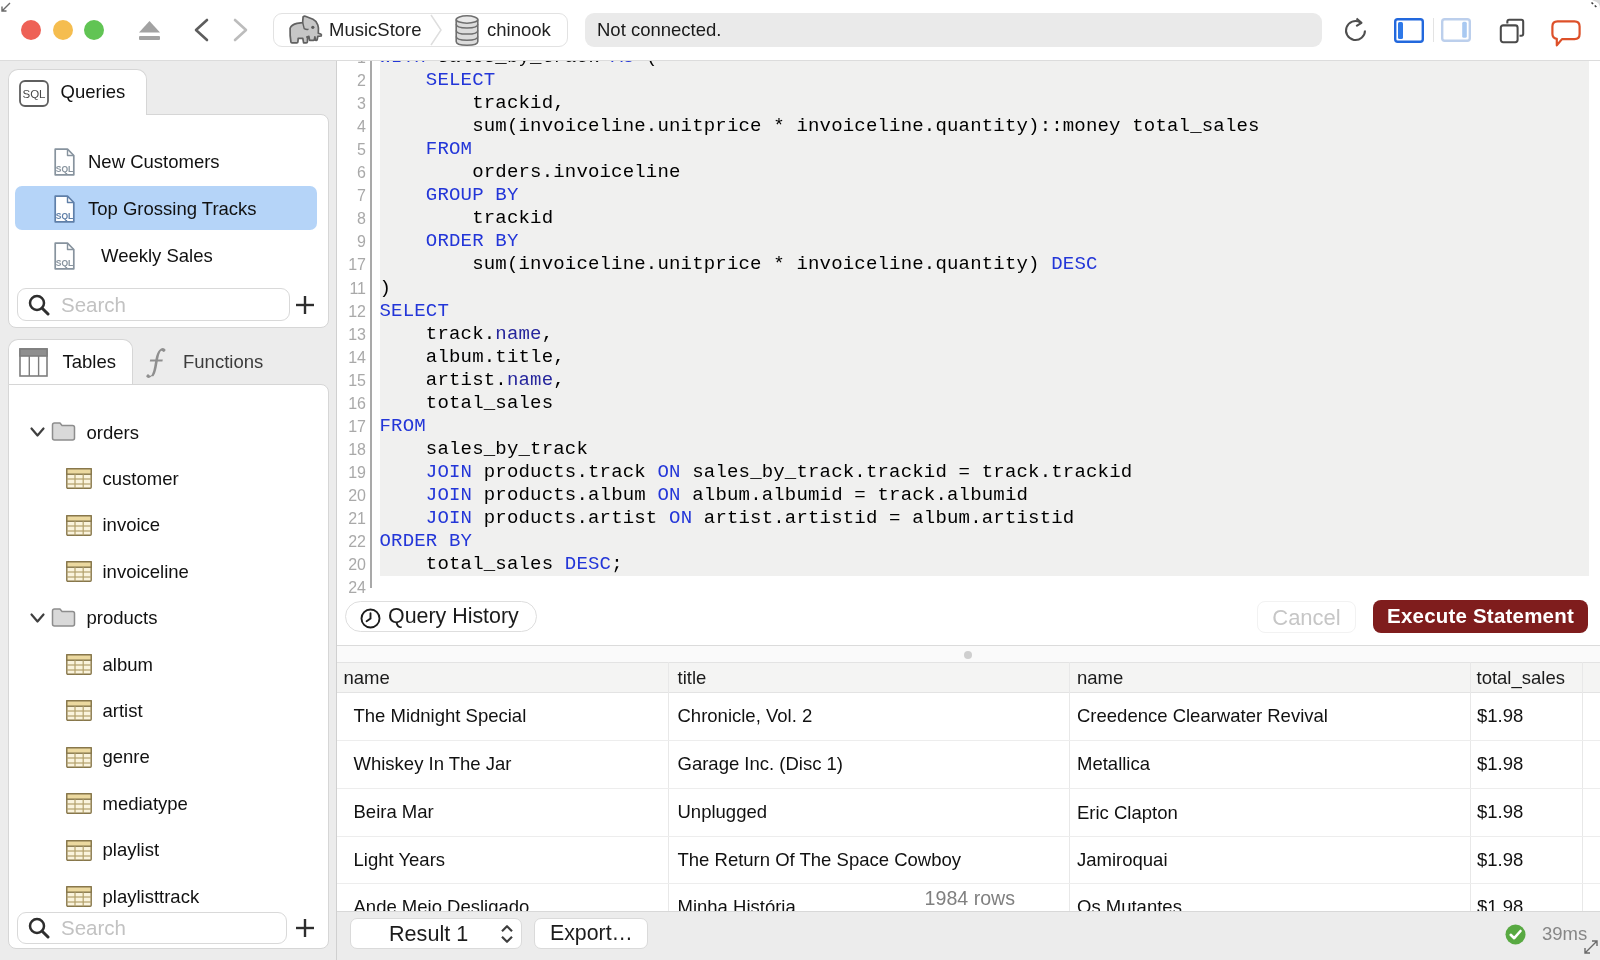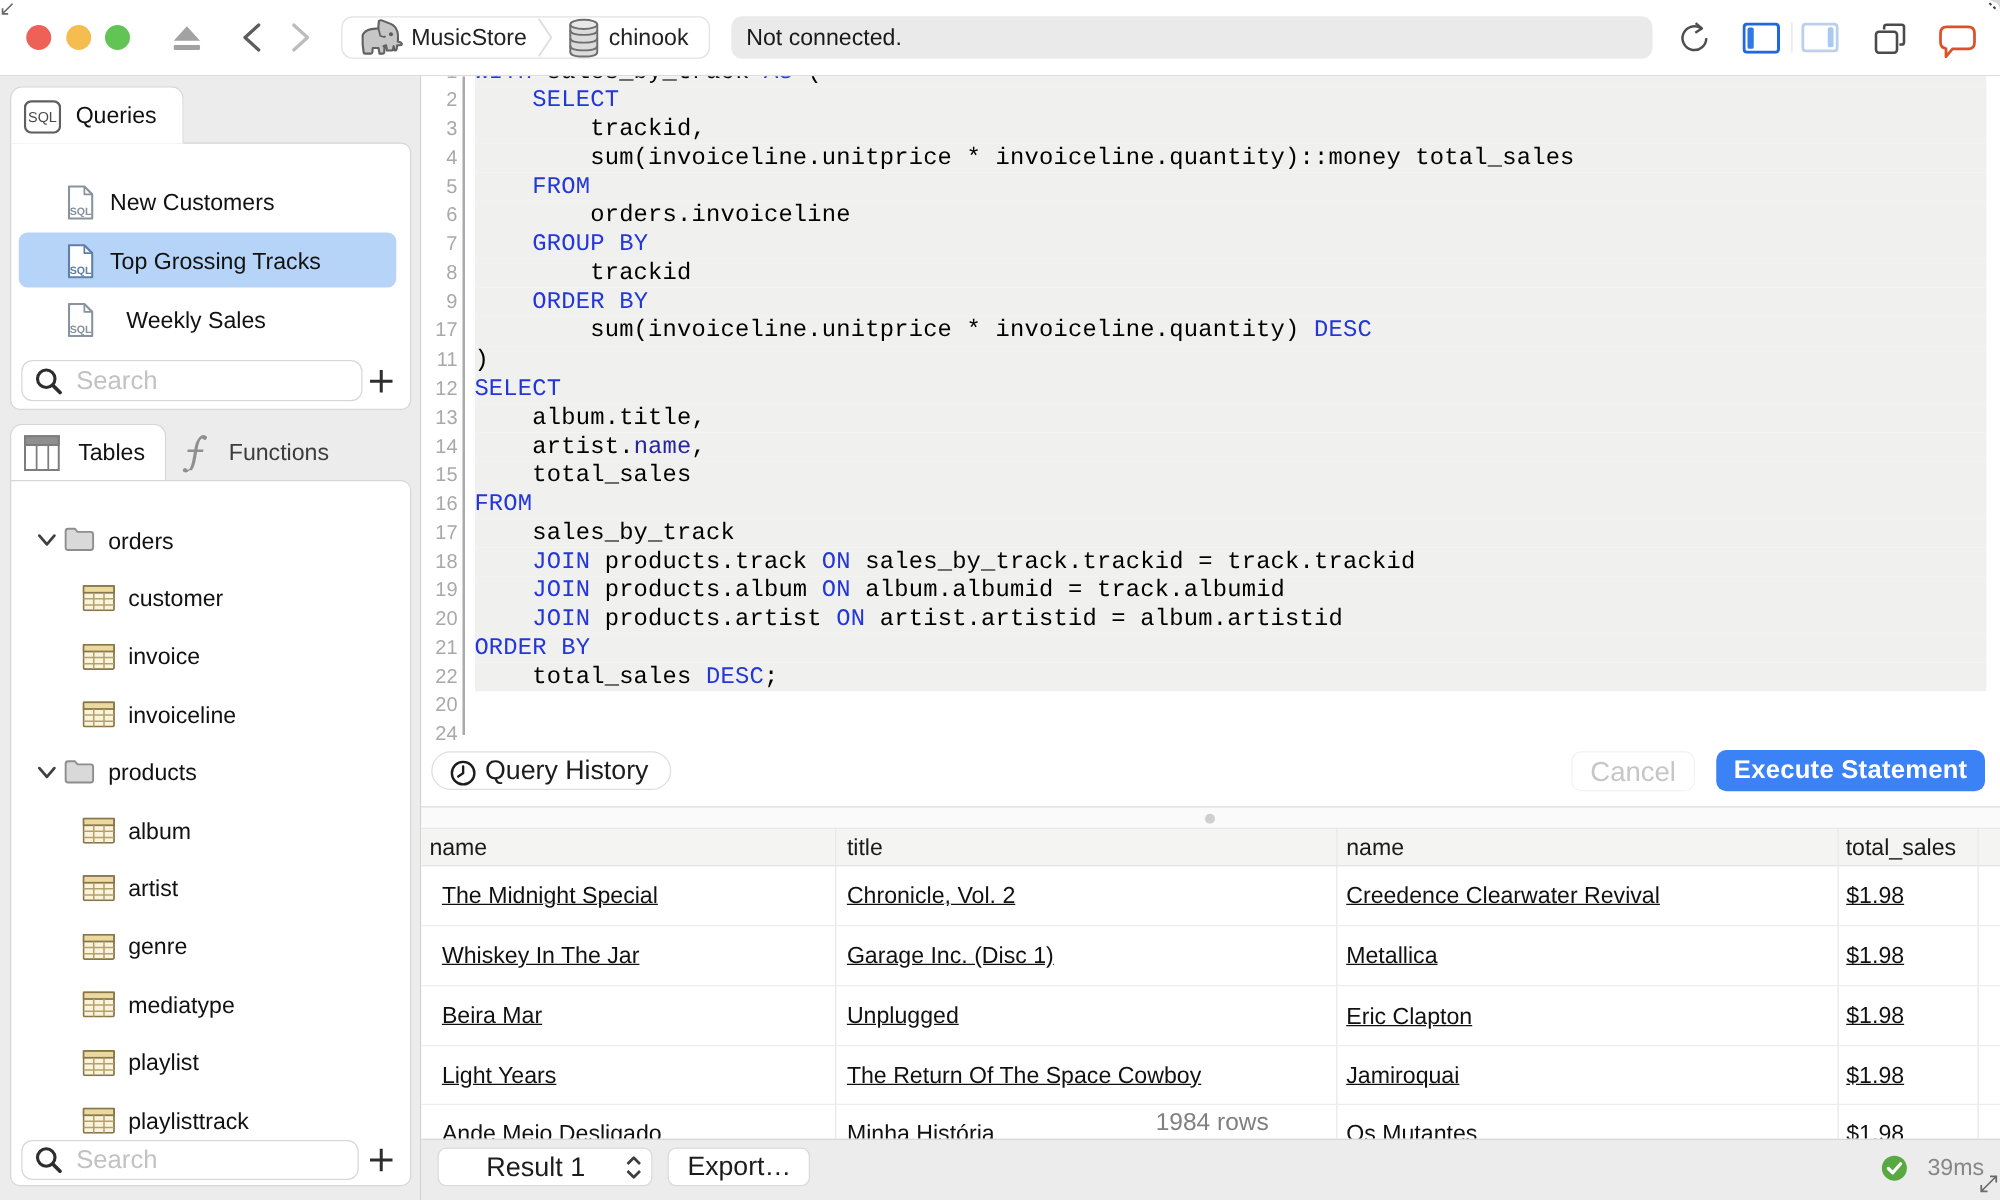--- a/index.html
+++ b/index.html
@@ -25,29 +25,29 @@
   #gutline { left:33px; top:0px; width:1.5px; height:526.6px; background:#a9a9a9; }
   #numcol { left:0px; top:-14.8px; width:29px; }
   .ln { height:23.04px; line-height:23.04px; font-size:16px; color:#a9a9a9; text-align:right; width:29px; }
   #codecol { left:42.5px; top:-14.8px; width:1209.5px; }
   .cl { height:23.04px; line-height:23.04px; font-family:"Liberation Mono", monospace; font-size:19.03px; letter-spacing:0.17px; color:#000; white-space:pre; }
   .bgl { background:#f0f0ef; }
   .kw { color:#2336d8; }
   .nm { color:#26269c; }
   #qh { left:8px; top:540px; width:191.5px; height:31px; background:#fff; border:1.5px solid #dedede; border-radius:16px; }
   #cancel { left:920px; top:540px; width:99px; height:32px; background:#fff; border:1px solid #f2f2f2; border-radius:8px; color:#c6c6c6; font-size:22px; text-align:center; line-height:31px; }
-  #exec { left:1036px; top:539px; width:215px; height:33px; background:#3b82f6; border-radius:8px; color:#fff; font-size:20.5px; font-weight:bold; letter-spacing:0.2px; text-align:center; line-height:32px; }
+  #exec { left:1036px; top:539px; width:215px; height:33px; background:#7f1d1d; border-radius:8px; color:#fff; font-size:20.5px; font-weight:bold; letter-spacing:0.2px; text-align:center; line-height:32px; }
   #split { left:337px; top:645px; width:1263px; height:17px; background:#fafafa; border-top:1px solid #dbdbdb; }
   #splitdot { left:964px; top:650.5px; width:8px; height:8px; border-radius:50%; background:#cfcfcf; }
   #results { left:337px; top:662px; width:1263px; height:249px; background:#fff; overflow:hidden; }
   #rhead { position:absolute; left:0; top:0; width:1263px; height:30.5px; background:#f4f4f3; border-top:1px solid #e3e3e3; border-bottom:1px solid #e3e3e3; }
   .hlbl { position:absolute; top:5px; font-size:18.5px; color:#1b1b1b; }
   .vsep { position:absolute; top:0; width:1px; height:249px; background:#e8e8e8; }
   .rline { position:absolute; left:0; width:1263px; height:1px; background:#ededed; }
-  .cell { position:absolute; font-size:18.5px; color:#111; white-space:nowrap;text-decoration:underline; }
+  .cell { position:absolute; font-size:18.5px; color:#111; white-space:nowrap; }
   #botbar { left:337px; top:911px; width:1263px; height:49px; background:#ececec; border-top:1px solid #d8d8d8; }
   .bbtn { position:absolute; background:#fff; border:1px solid #dadada; border-radius:7px; height:30.5px; top:918px; }
 </style>
 </head>
 <body>
 <div class="abs" id="toolbar"></div>
 <div class="abs tl" id="tl-r"></div>
 <div class="abs tl" id="tl-y"></div>
 <div class="abs tl" id="tl-g"></div>
 <div class="abs" id="crumbbox"></div>
@@ -117,20 +117,21 @@
 <div class="cl bgl">        trackid,</div>
 <div class="cl bgl">        sum(invoiceline.unitprice * invoiceline.quantity)::money total_sales</div>
 <div class="cl bgl">    <span class="kw">FROM</span></div>
 <div class="cl bgl">        orders.invoiceline</div>
 <div class="cl bgl">    <span class="kw">GROUP</span> <span class="kw">BY</span></div>
 <div class="cl bgl">        trackid</div>
 <div class="cl bgl">    <span class="kw">ORDER</span> <span class="kw">BY</span></div>
 <div class="cl bgl">        sum(invoiceline.unitprice * invoiceline.quantity) <span class="kw">DESC</span></div>
 <div class="cl bgl">)</div>
 <div class="cl bgl"><span class="kw">SELECT</span></div>
+<div class="cl bgl">    track.<span class="nm">name</span>,</div>
 <div class="cl bgl">    album.title,</div>
 <div class="cl bgl">    artist.<span class="nm">name</span>,</div>
 <div class="cl bgl">    total_sales</div>
 <div class="cl bgl"><span class="kw">FROM</span></div>
 <div class="cl bgl">    sales_by_track</div>
 <div class="cl bgl">    <span class="kw">JOIN</span> products.track <span class="kw">ON</span> sales_by_track.trackid = track.trackid</div>
 <div class="cl bgl">    <span class="kw">JOIN</span> products.album <span class="kw">ON</span> album.albumid = track.albumid</div>
 <div class="cl bgl">    <span class="kw">JOIN</span> products.artist <span class="kw">ON</span> artist.artistid = album.artistid</div>
 <div class="cl bgl"><span class="kw">ORDER</span> <span class="kw">BY</span></div>
 <div class="cl bgl">    total_sales <span class="kw">DESC</span>;</div>

